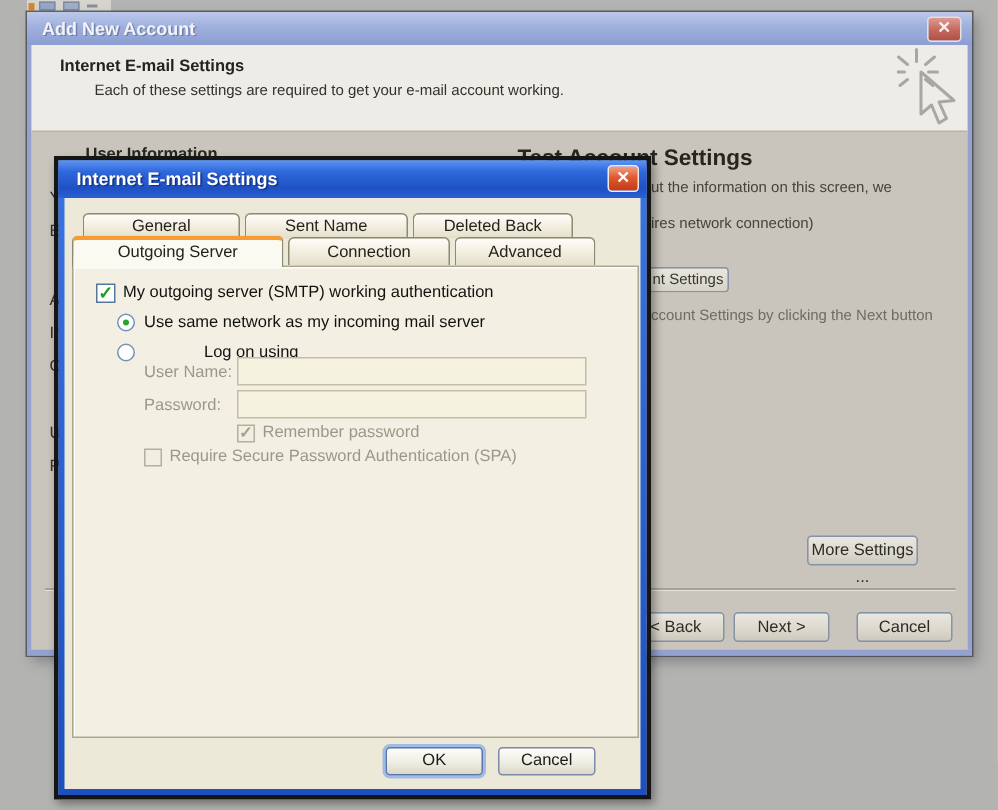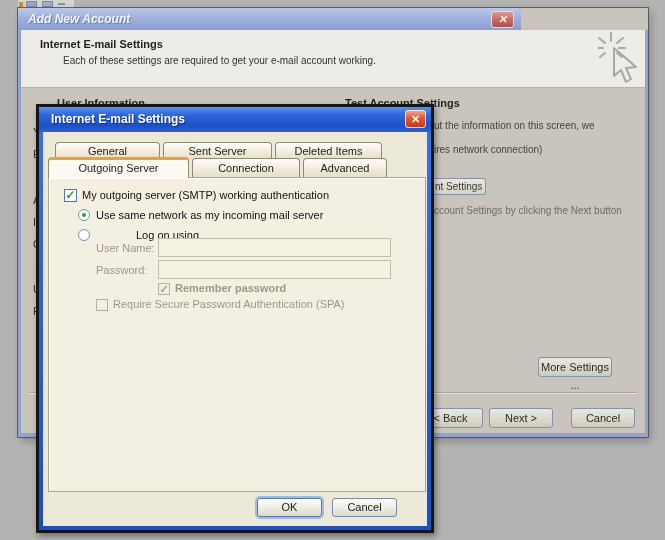--- a/index.html
+++ b/index.html
@@ -10,42 +10,42 @@
   
   .bg-toolbar { left:18px; top:0; width:56px; height:8px; background:#d6d4ce; }
   .bg-toolbar .ic1 { position:absolute; left:1px; top:2px; width:4px; height:5px; background:#d8862c; }
   .bg-toolbar .ic2 { position:absolute; left:8px; top:1px; width:11px; height:6px; background:#97a6c4; border:1px solid #7c8aa8; }
   .bg-toolbar .ic3 { position:absolute; left:24px; top:1px; width:11px; height:6px; background:#a2aec6; border:1px solid #7c8aa8; }
   .bg-toolbar .ic4 { position:absolute; left:40px; top:3px; width:7px; height:2px; background:#8a8f9a; }
 
   
   .wizard { left:18px; top:8px; width:630px; height:429px; background:#c9c5bc;
             box-shadow:0 0 0 1px rgba(75,77,84,.85), 3px 4px 8px rgba(0,0,0,.25); }
-  .wiz-titlebar { left:0; top:0; width:503px; height:22px; border-radius:5px 5px 0 0;
-            background:linear-gradient(180deg,#bcc8ea 0%,#9fb0dd 45%,#8c9ed2 100%);font-style:italic; }
+  .wiz-titlebar { left:0; top:0; width:630px; height:22px; border-radius:5px 5px 0 0;
+            background:linear-gradient(180deg,#bcc8ea 0%,#9fb0dd 45%,#8c9ed2 100%); }
   .wiz-title { position:absolute; left:10px; top:4px; font-size:12px; font-weight:bold; color:#f2f3f7;
             text-shadow:1px 1px 0 rgba(90,105,150,.65); }
   .wiz-close { position:absolute; right:7px; top:3px; width:23px; height:17px; border-radius:3px;
             background:linear-gradient(180deg,#dd9a92 0%,#c4685e 55%,#b05046 100%);
             border:1px solid #e7dfdd; color:#f6efee; font-size:11px; font-weight:bold;
             text-align:center; line-height:15px; cursor:default; }
   .wiz-edge-l { left:0; top:22px; width:3px; height:403px; background:#93a2d0; }
   .wiz-edge-r { left:627px; top:22px; width:3px; height:403px; background:#93a2d0; }
   .wiz-edge-b { left:0; top:425px; width:630px; height:4px; background:#93a2d0; }
 
   .wiz-header { left:3px; top:22px; width:624px; height:58px; background:#edece6; border-bottom:1px solid #b7b3ab; }
   .wiz-header-title { position:absolute; left:19px; top:8px; font-size:11px; font-weight:bold; color:#23221e; }
   .wiz-header-sub { position:absolute; left:42px; top:25px; font-size:10px; color:#33322c; }
 
   .wiz-body { left:3px; top:80px; width:624px; height:345px; background:#c9c5bc; }
 
   .bg-label { position:absolute; left:15px; font-size:11px; color:#33312b; white-space:nowrap; }
   .bg-label.bold { font-weight:bold; color:#26251f;padding-left:24px; }
 
-  .test-heading { position:absolute; left:327px; top:89px; font-size:11px; font-weight:bold; color:#26251f; white-space:nowrap; }
+  .test-heading { position:absolute; left:327px; top:89px; font-size:15px; font-weight:bold; color:#26251f; white-space:nowrap; }
   .test-line { position:absolute; left:416px; font-size:10px; color:#45443d; white-space:nowrap; }
   .test-note { position:absolute; left:416px; top:197px; font-size:10px; color:#6e6c63; white-space:nowrap; }
 
   .xpbtn-dim { position:absolute; height:20px; font-size:11px; color:#2c2b25; text-align:center; line-height:18px;
             background:linear-gradient(180deg,#e9e7df 0%,#dbd8cd 60%,#cdc9bd 100%);
             border:1px solid #8593a8; border-radius:3px; cursor:default; }
   .test-btn-frag { position:absolute; left:416px; top:170px; width:52px; height:17px; line-height:15px;
             font-size:10px; color:#3a3933; background:linear-gradient(180deg,#e9e7df,#d5d2c6);
             border:1px solid #8593a8; border-left:none; border-radius:0 3px 3px 0; padding-left:1px;
             white-space:nowrap; overflow:hidden; cursor:default; }
@@ -159,46 +159,46 @@
 
 <div class="dialog">
   <div class="dlg-chrome">
     <div class="dlg-titlebar">
       <span class="dlg-title">Internet E-mail Settings</span>
       <span class="dlg-close">✕</span>
     </div>
     <div class="dlg-content">
 
       <div class="tab r1" style="left:12px; width:105px;">General</div>
-      <div class="tab r1" style="left:120px; width:109px;">Sent Server</div>
-      <div class="tab r1" style="left:232px; width:107px;">Deleted Items</div>
+      <div class="tab r1" style="left:120px; width:109px;">Sent Name</div>
+      <div class="tab r1" style="left:232px; width:107px;">Deleted Back</div>
       <div class="tab r2 active" style="left:5px; width:141px;">Outgoing Server</div>
       <div class="tab r2" style="left:149px; width:108px;">Connection</div>
-      <div class="tab r2" style="left:260px; width:84px;">Advanced</div>
+      <div class="tab r2" style="left:260px; width:94px;">Advanced</div>
 
       <div class="panel">
         <span class="cb" style="left:15px; top:11px;">✓</span>
         <span class="dlg-label" style="left:33px; top:11px;">My outgoing server (SMTP) working authentication</span>
 
         <span class="radio" style="left:29px; top:31px;">
             <span class="dot"></span>
           </span>
         <span class="dlg-label" style="left:47px; top:31px;">Use same network as my incoming mail server</span>
 
         <span class="radio" style="left:29px; top:51px;"></span>
         <span class="dlg-label" style="left:47px; top:51px;padding-left:40px;">Log on using</span>
 
         <span class="dlg-label disabled" style="left:47px; top:64px;">User Name:</span>
         <input class="txt" style="left: 109px; top: 60px;" disabled="" value="">
 
         <span class="dlg-label disabled" style="left:47px; top:86px;">Password:</span>
         <input class="txt" style="left: 109px; top: 82px;" disabled="" value="">
 
         <span class="cb disabled" style="left:109px; top:105px;">✓</span>
-        <span class="dlg-label disabled" style="left:126px; top:104px;font-weight:bold;">Remember password</span>
+        <span class="dlg-label disabled" style="left:126px; top:104px;">Remember password</span>
 
         <span class="cb disabled" style="left:47px; top:121px;"></span>
         <span class="dlg-label disabled" style="left:64px; top:120px;text-align:right;">Require Secure Password Authentication (SPA)</span>
       </div>
 
       <div class="xpbtn default" style="left:214px; top:366px;">OK</div>
       <div class="xpbtn" style="left:289px; top:366px;">Cancel</div>
     </div>
   </div>
 </div>

